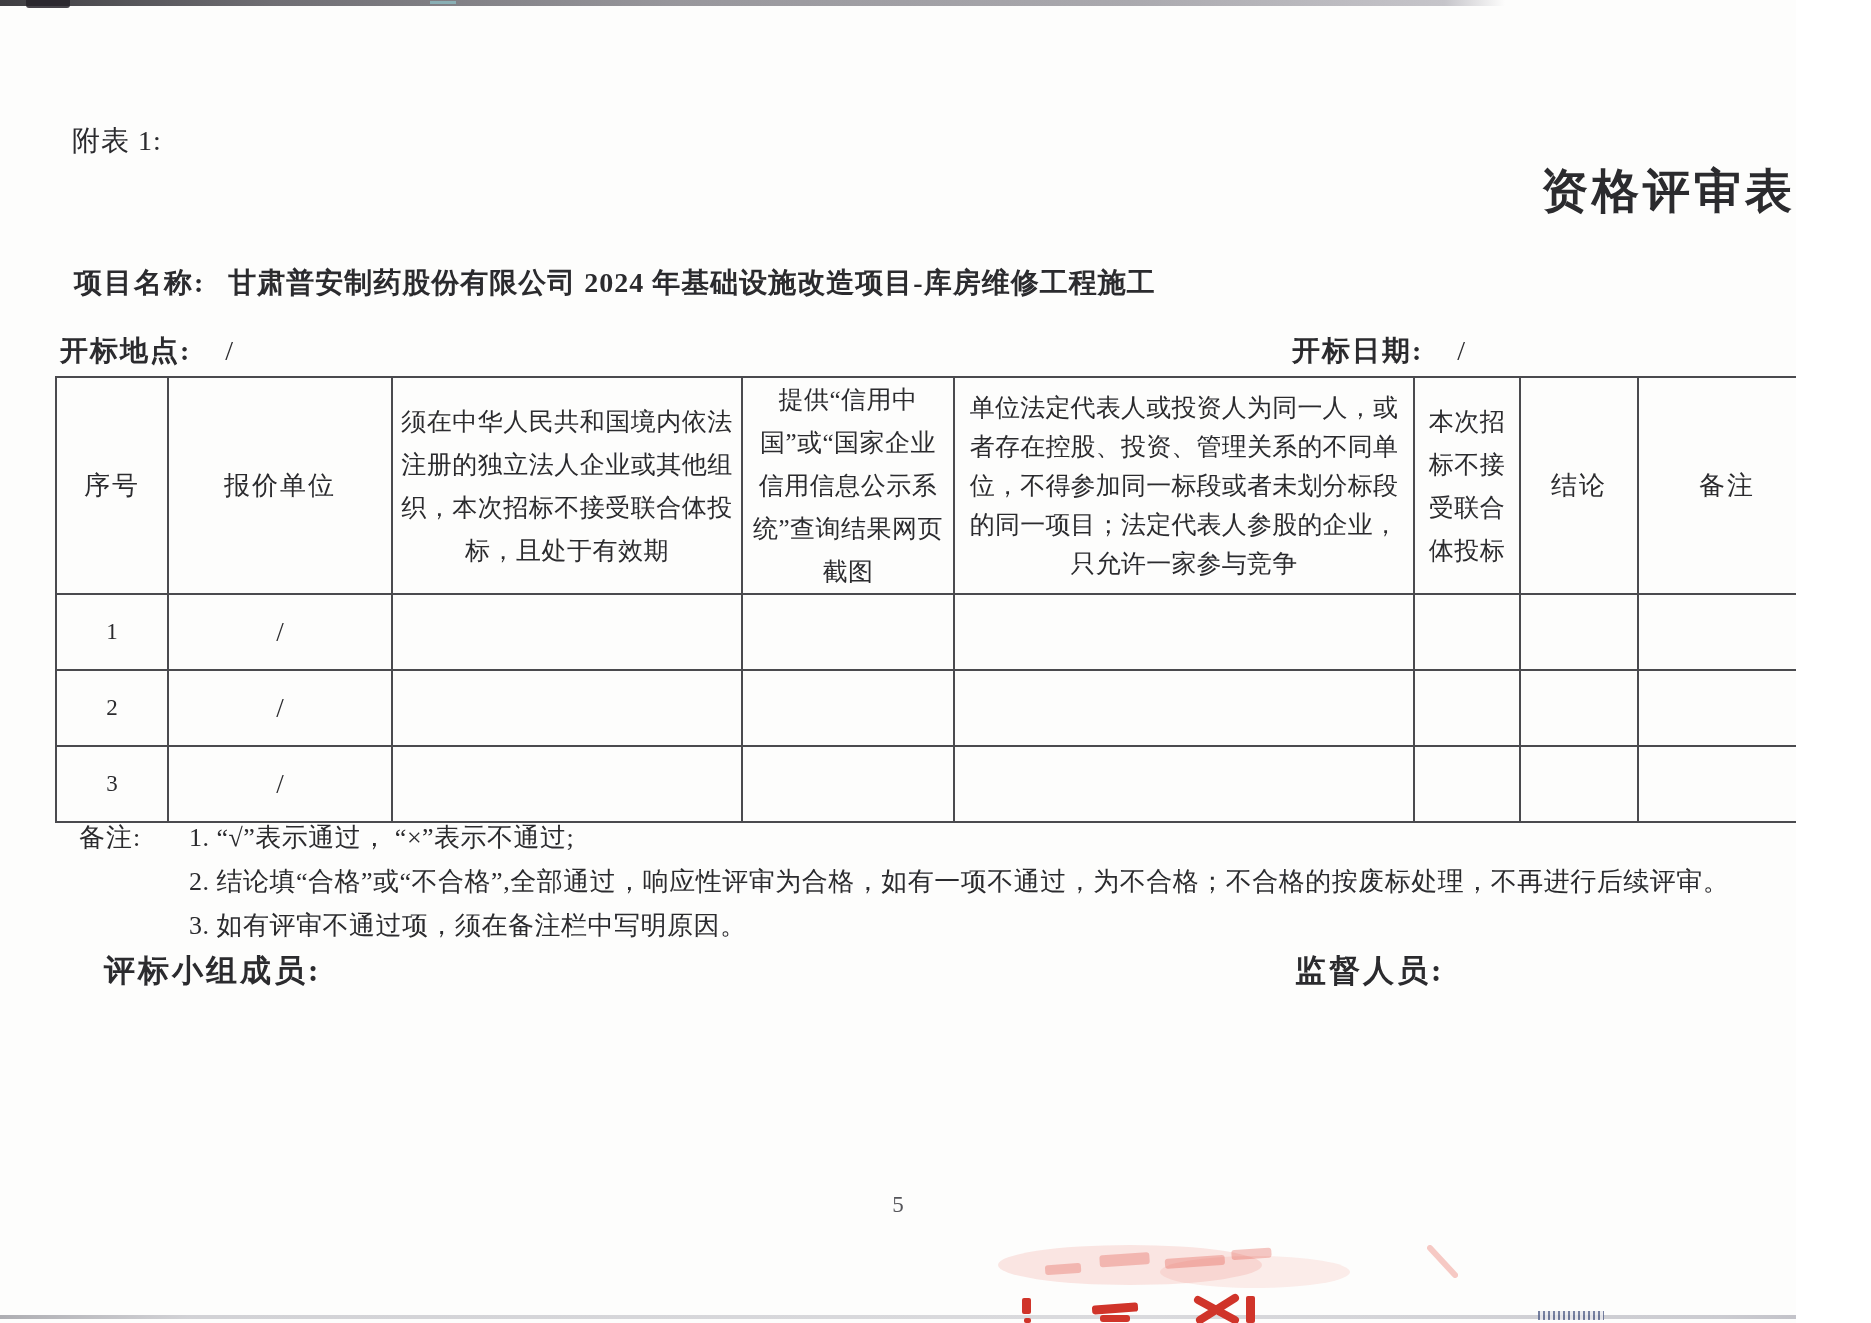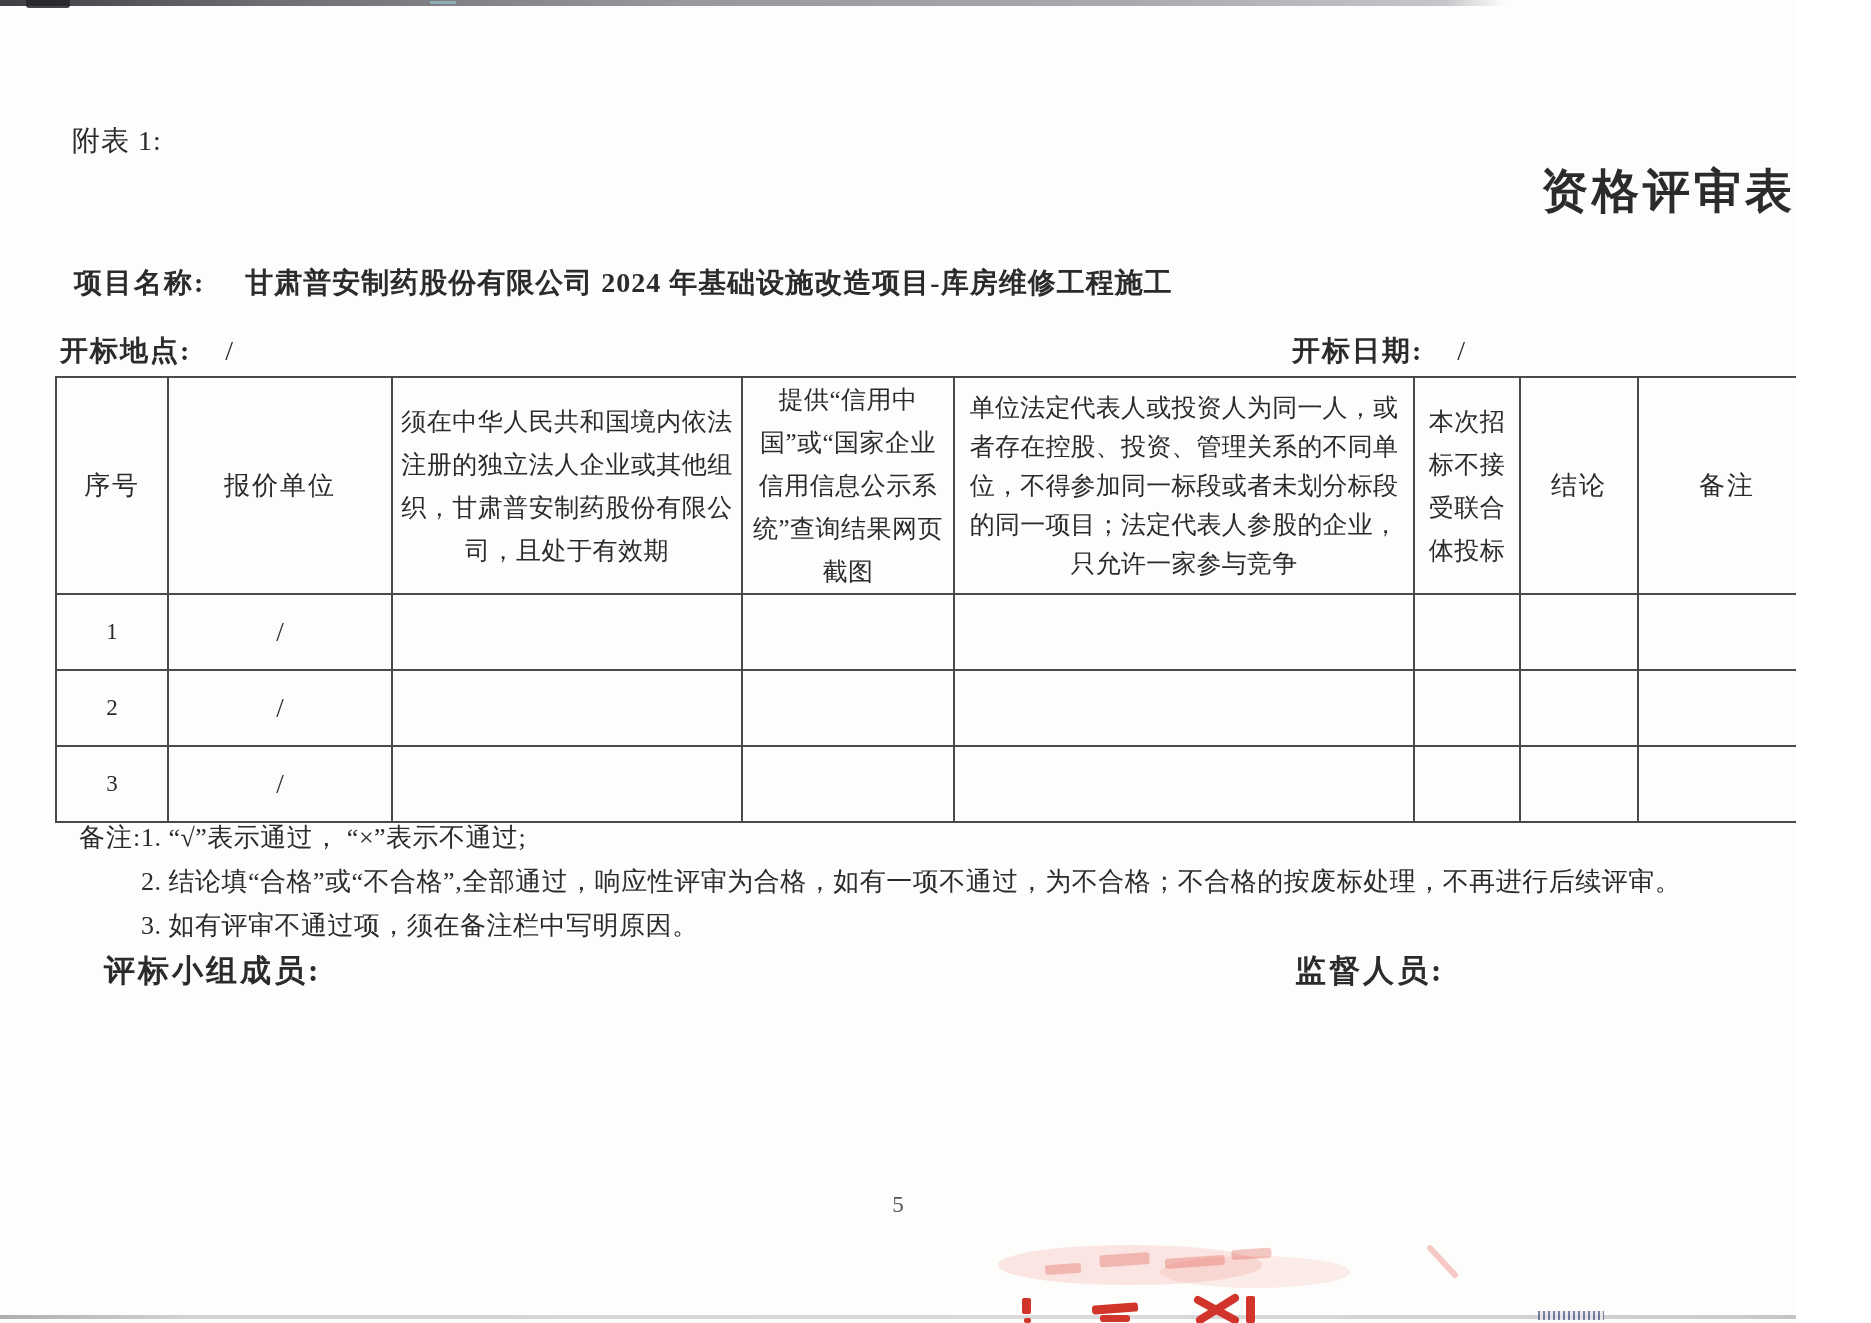--- a/index.html
+++ b/index.html
@@ -19,41 +19,41 @@
   .scan-bottom{position:absolute;top:1315px;left:0;width:1871px;height:4px;opacity:.8;
     background:linear-gradient(90deg,#9a9aa0 0%,#c7c7cc 10%,#d2d2d6 60%,#bfbfc6 92%,#a9a9b2 100%);}
   .scan-hatch{position:absolute;top:1311px;left:1538px;width:66px;height:9px;opacity:.8;
     background:repeating-linear-gradient(90deg,#55628a 0 2px,#e8e8ec 2px 5px);}
   
   .appendix{position:absolute;left:72px;top:122px;font-size:28px;letter-spacing:1px;}
   .title{position:absolute;left:0;right:0;top:160px;margin:0;text-align:right;
     font-size:47px;font-weight:700;letter-spacing:4px;}
   .project-line{position:absolute;left:74px;top:264px;font-size:28px;font-weight:600;white-space:nowrap;}
   .project-line .lbl{font-weight:700;letter-spacing:2px;}
-  .project-line .val{margin-left:33px;letter-spacing:1px;}
+  .project-line .val{margin-left:16px;letter-spacing:1px;}
   .meta-line{position:absolute;left:0;top:332px;width:1871px;font-size:28px;font-weight:700;}
   .meta-left{position:absolute;left:60px;letter-spacing:2px;}
   .meta-right{position:absolute;left:1292px;letter-spacing:2px;}
   .meta-line .slash{font-weight:400;margin-left:34px;}
   
   table.qual{position:absolute;left:55px;top:376px;width:1760px;border-collapse:collapse;table-layout:fixed;}
   table.qual th,table.qual td{border:2px solid #4a4a4e;padding:0 8px;text-align:center;vertical-align:middle;
     font-weight:400;overflow:hidden;}
   table.qual thead tr{height:204px;}
   table.qual tbody tr{height:76px;}
   th.short{font-size:26px;letter-spacing:2px;}
   th.long{font-size:25px;line-height:43px;letter-spacing:.5px;}
   th.long5{font-size:25px;line-height:39px;letter-spacing:.2px;}
   td.seq{font-size:23px;}
   td.slashcell{font-size:27px;}
   
   .notes{position:absolute;left:75px;top:816px;right:8px;font-size:26px;}
   .notes .note-label{position:absolute;left:4px;top:0;line-height:44px;letter-spacing:1px;}
   .notes .note-items{margin-left:66px;}
-  .notes .note-item{line-height:44px;white-space:nowrap;letter-spacing:.5px;}
+  .notes .note-item{line-height:44px;white-space:nowrap;letter-spacing:.5px;margin-left:48px;}
   
   .signatures{position:absolute;left:0;top:950px;width:1871px;font-size:31px;font-weight:600;}
   .sig-left{position:absolute;left:104px;letter-spacing:3px;}
   .sig-right{position:absolute;left:1295px;letter-spacing:3px;}
   
   .page-number{position:absolute;left:0;right:0;top:1192px;text-align:center;font-size:23px;color:#55555a;}
   
   .stamp{position:absolute;left:950px;top:1240px;}
 </style>
 </head>
@@ -92,21 +92,21 @@
         <col style="width:212px">
       <col style="width:460px">
         <col style="width:106px">
         <col style="width:118px">
         <col style="width:178px">
     </colgroup>
     <thead>
       <tr>
         <th class="short">序号</th>
         <th class="short">报价单位</th>
-        <th class="long">须在中华人民共和国境内依法注册的独立法人企业或其他组织，甘肃普安制药股份有限公司，且处于有效期</th>
+        <th class="long">须在中华人民共和国境内依法注册的独立法人企业或其他组织，本次招标不接受联合体投标，且处于有效期</th>
         <th class="long">提供“信用中国”或“国家企业信用信息公示系统”查询结果网页截图</th>
         <th class="long5">单位法定代表人或投资人为同一人，或者存在控股、投资、管理关系的不同单位，不得参加同一标段或者未划分标段的同一项目；法定代表人参股的企业，只允许一家参与竞争</th>
         <th class="long">本次招标不接受联合体投标</th>
         <th class="short">结论</th>
         <th class="short">备注</th>
       </tr>
     </thead>
     <tbody>
       <tr>
         <td class="seq">1</td>

